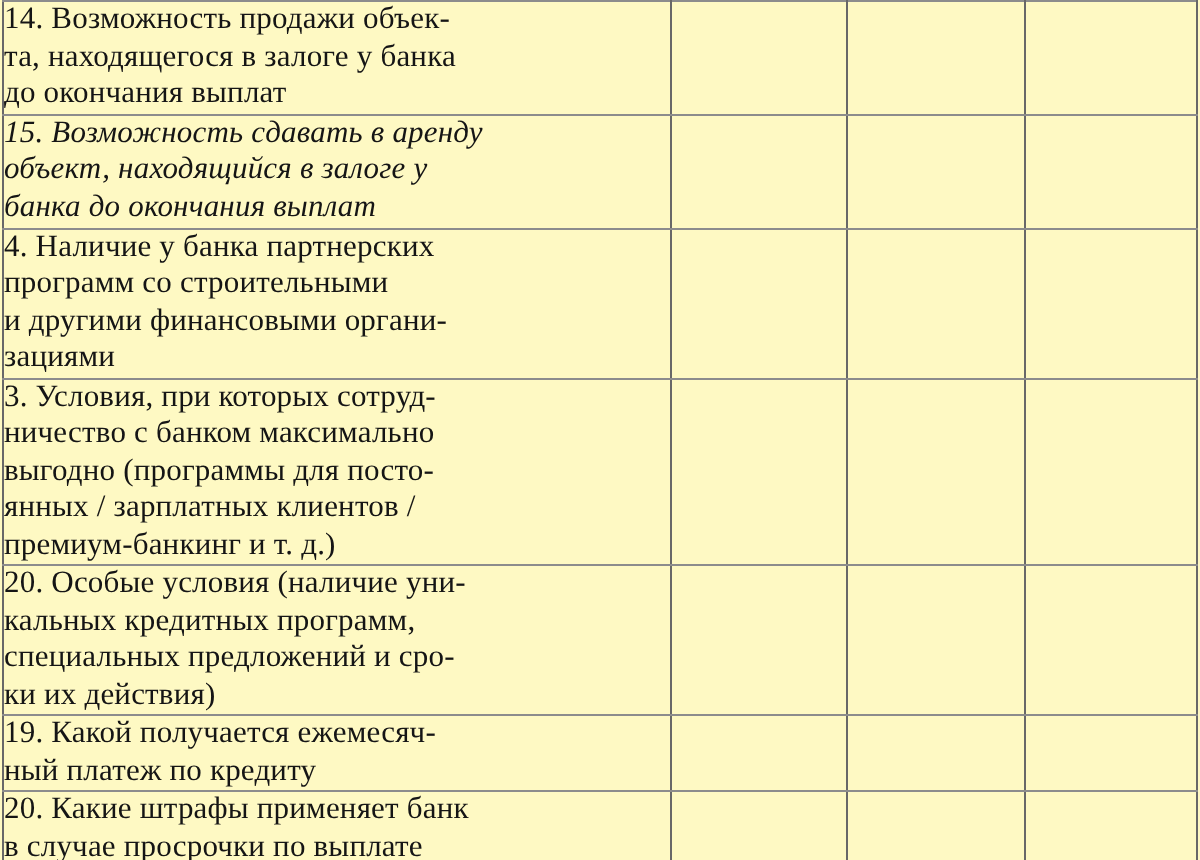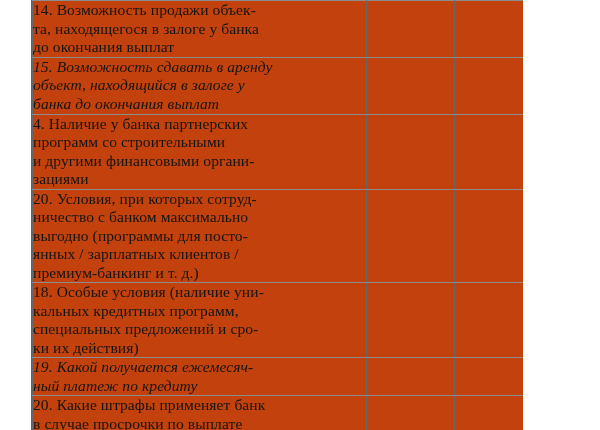--- a/index.html
+++ b/index.html
@@ -1,26 +1,25 @@
 <!DOCTYPE html>
 <html><head>
 <meta charset="utf-8">
 <style>
   html, body {
     margin: 0;
     padding: 0;
     background: #ffffff;
   }
   .page {
-    width: 492px;
+    width: 600px;
     height: 430px;
-    background: #c2410c;
+    background: #fef9c3;
     overflow: hidden;
     font-family: "Liberation Serif", "DejaVu Serif", serif;
-    margin-left: 31px;
   }
   table.doc-table {
     border-collapse: collapse;
     table-layout: fixed;
     width: 597px;
     margin: 0 0 0 1px;
   }
   table.doc-table td {
     border-top: 1px solid #8c8c8c;
     border-bottom: 1px solid #8c8c8c;
@@ -36,21 +35,21 @@
     padding: 1px 4px 1px 6px;
     white-space: pre-line;
     letter-spacing: 0.1px;
   }
   
   tr.r0 td { height: 54px; }
   tr.r1 td { height: 56px; font-style: italic; }
   tr.r2 td { height: 73px; }
   tr.r3 td { height: 92px; }
   tr.r4 td { height: 73px; }
-  tr.r5 td { height: 37px; font-style: italic; }
+  tr.r5 td { height: 37px; }
   tr.r6 td { height: 31px; }
 </style>
 </head>
 <body>
 
 <div class="page">
   <table class="doc-table">
     <colgroup>
       <col style="width:334px">
       <col style="width:88px">
@@ -77,31 +76,31 @@
       <tr class="r2">
         <td class="q-cell">4. Наличие у банка партнерских
 программ со строительными
 и другими финансовыми органи-
 зациями</td>
         <td></td>
         <td></td>
         <td></td>
       </tr>
       <tr class="r3">
-        <td class="q-cell">20. Условия, при которых сотруд-
+        <td class="q-cell">3. Условия, при которых сотруд-
 ничество с банком максимально
 выгодно (программы для посто-
 янных / зарплатных клиентов /
 премиум-банкинг и т. д.)</td>
         <td></td>
         <td></td>
         <td></td>
       </tr>
       <tr class="r4">
-        <td class="q-cell">18. Особые условия (наличие уни-
+        <td class="q-cell">20. Особые условия (наличие уни-
 кальных кредитных программ,
 специальных предложений и сро-
 ки их действия)</td>
         <td></td>
         <td></td>
         <td></td>
       </tr>
       <tr class="r5">
         <td class="q-cell">19. Какой получается ежемесяч-
 ный платеж по кредиту</td>

